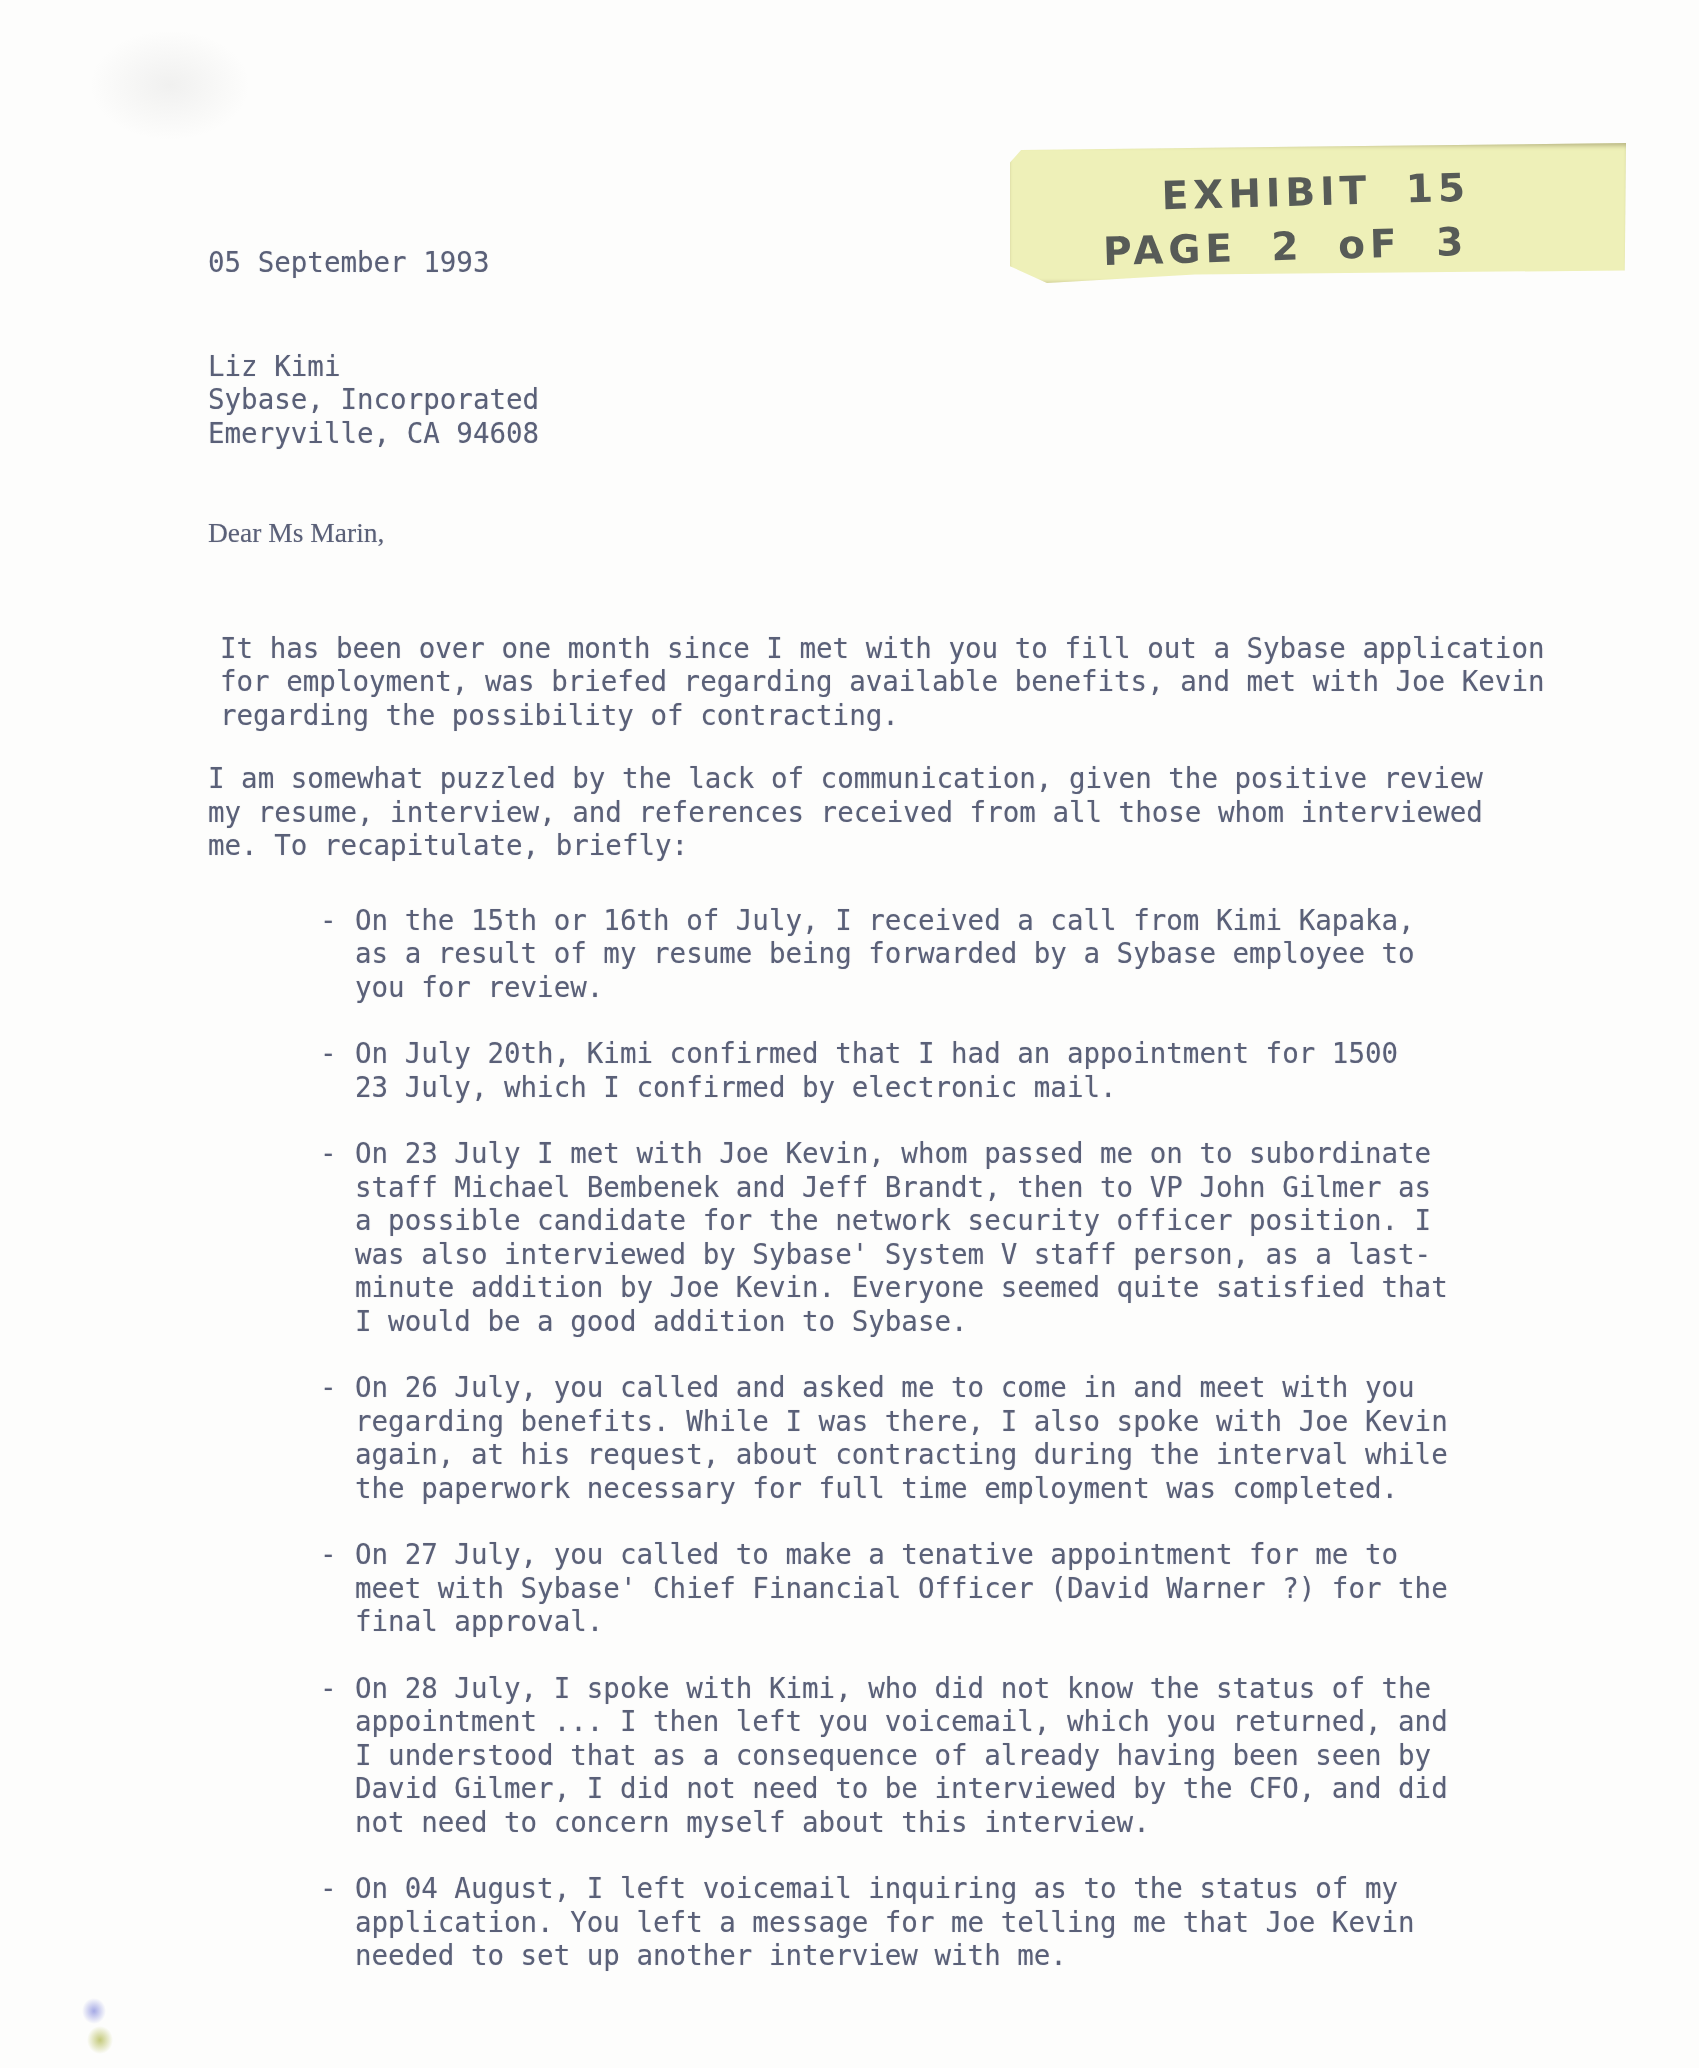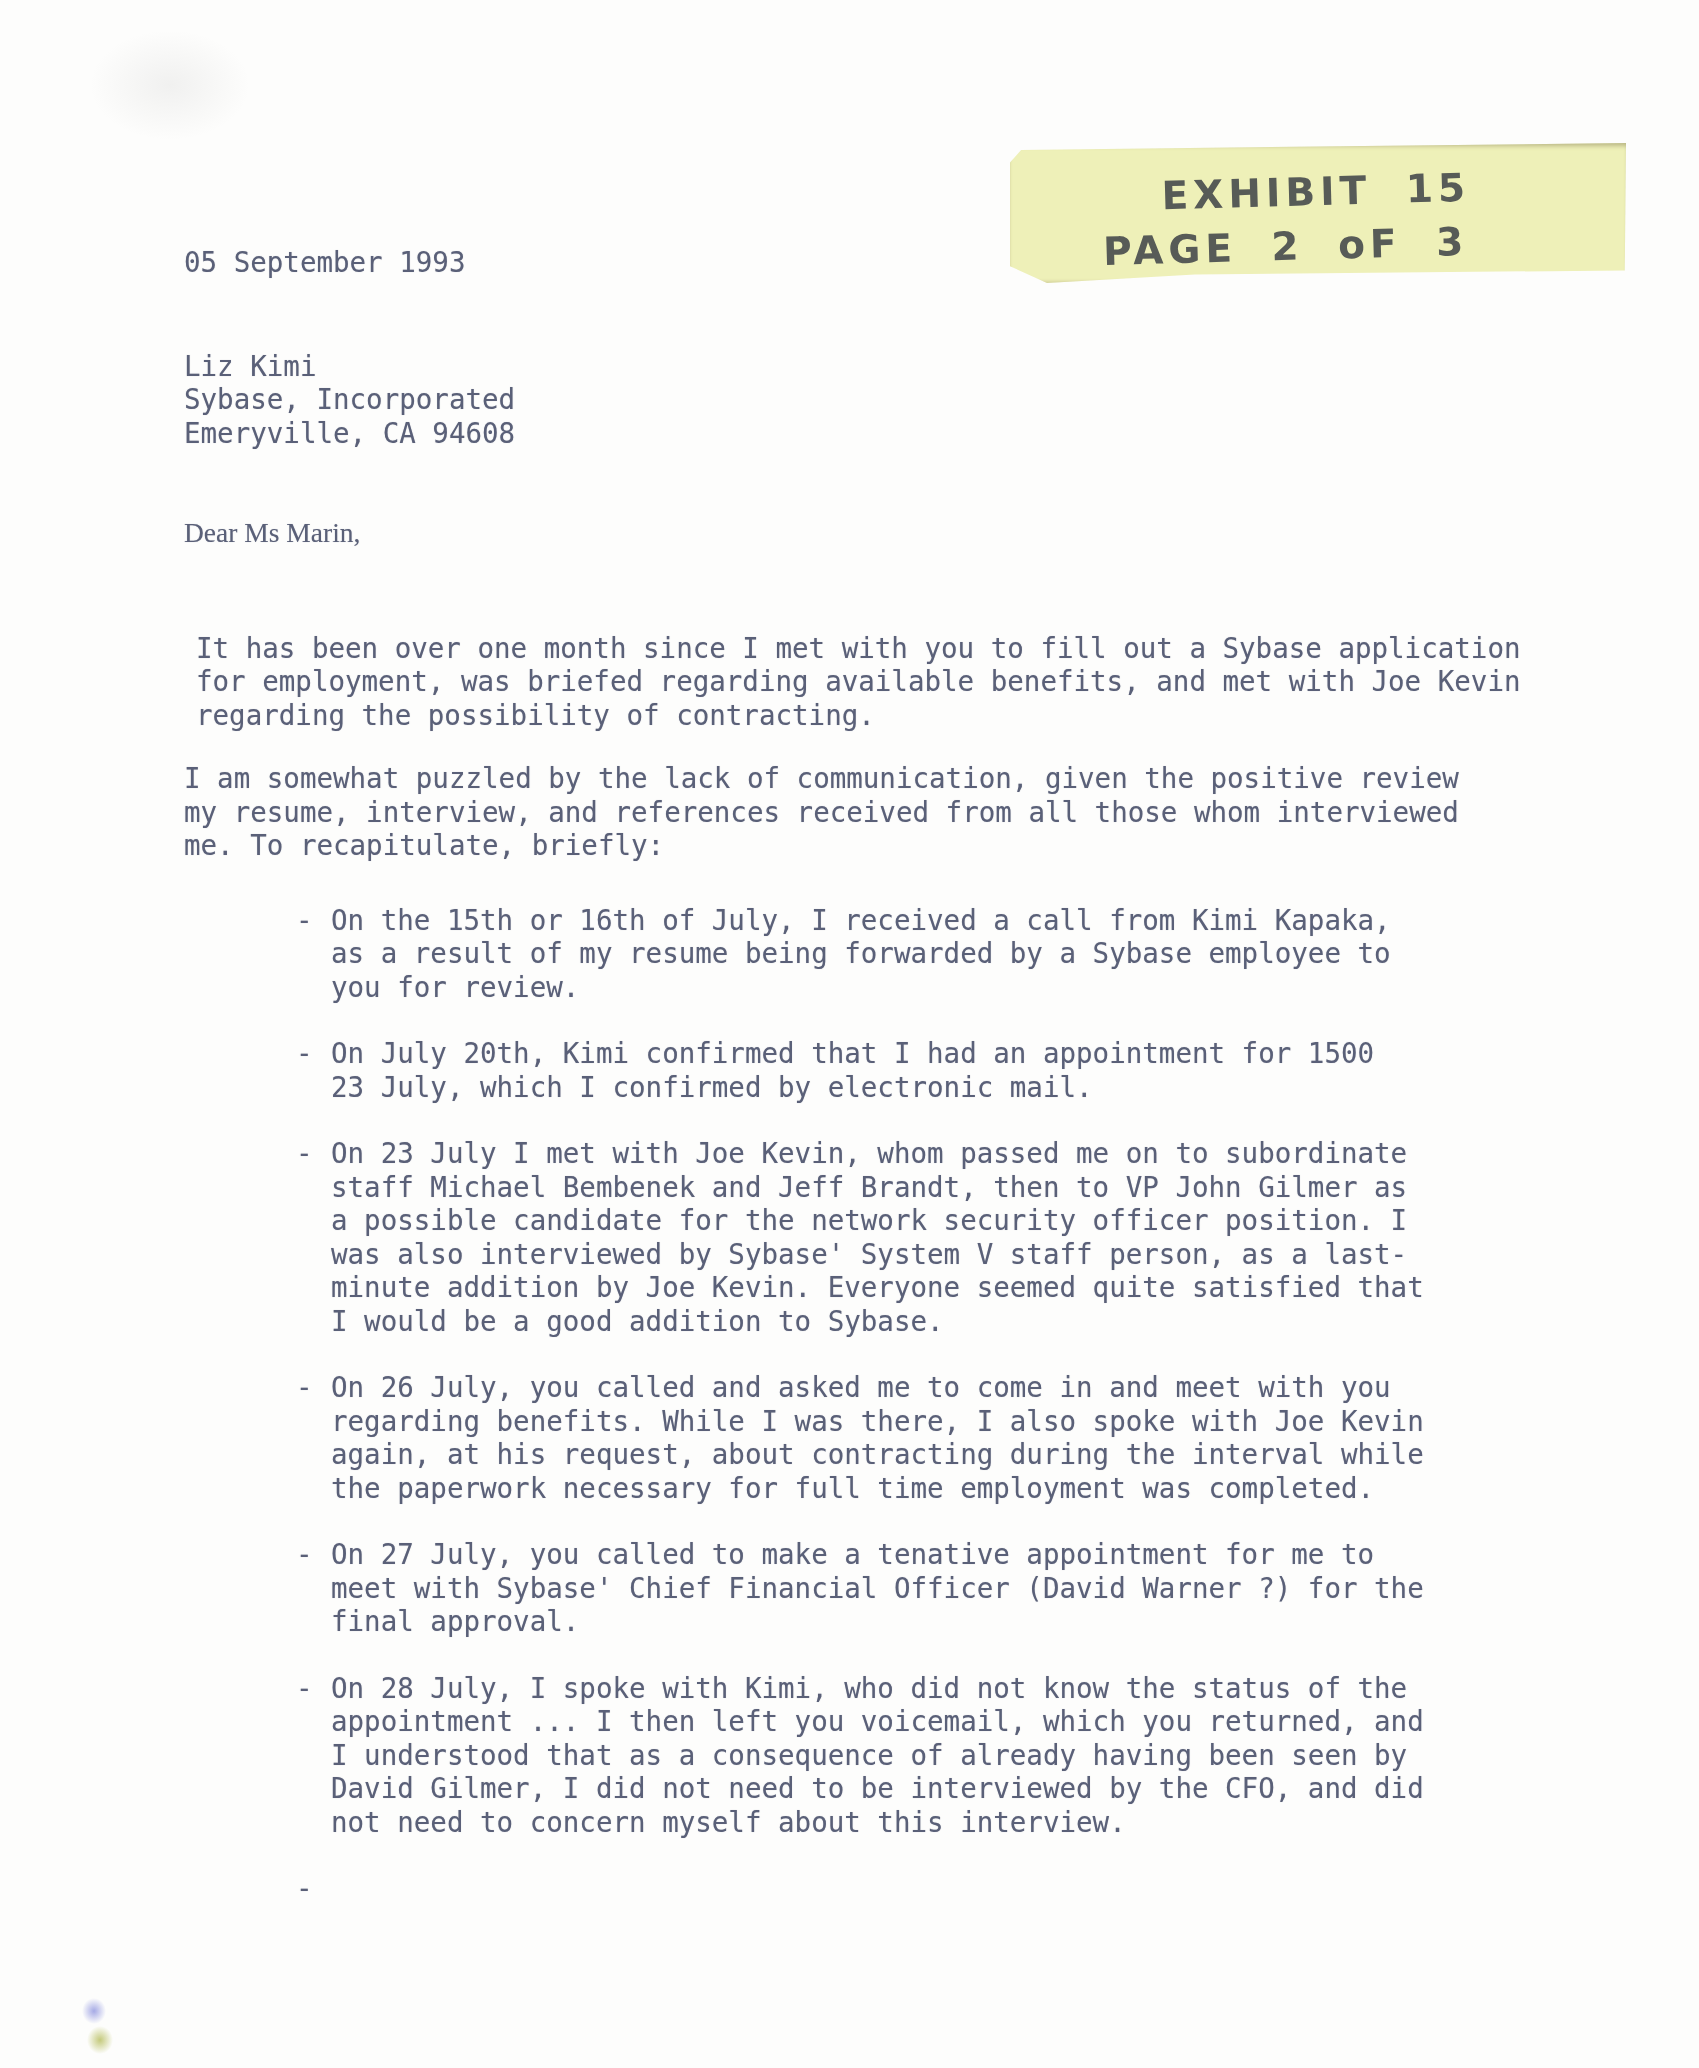--- a/index.html
+++ b/index.html
@@ -48,21 +48,21 @@
     word-spacing: 16px;
     line-height: 54px;
     opacity: 0.88;
   }
   .note-line-1 { padding-left: 152px; padding-top: 22px; }
   .note-line-2 { padding-left: 92px; }
 
   
   .letter-body {
     position: absolute;
-    left: 184px; top: 246px;
+    left: 208px; top: 246px;
     width: 1400px;
     font-size: 27.5px;
     line-height: 33.5px;
     text-shadow: 0 0 1px rgba(88,94,118,0.35);
   }
   .date-line { margin-bottom: 70px; }
   .recipient-block { margin-bottom: 66px; }
   .salutation-line { margin-bottom: 82px; font-family: Liberation Serif, serif; }
   .para { white-space: pre-line; }
   .para-1 { margin-bottom: 30px; margin-left: 12px; }
@@ -148,20 +148,23 @@
         <span class="bullet-marker">-</span>
         <span class="bullet-text">On 28 July, I spoke with Kimi, who did not know the status of the
 appointment ... I then left you voicemail, which you returned, and
 I understood that as a consequence of already having been seen by
 David Gilmer, I did not need to be interviewed by the CFO, and did
 not need to concern myself about this interview.</span>
       </div>
 
       <div class="bullet-item">
         <span class="bullet-marker">-</span>
+        <span class="bullet-text">On 04 August, I left voicemail inquiring as to the status of my
+application. You left a message for me telling me that Joe Kevin
+needed to set up another interview with me.</span>
       </div>
 
     </div>
   </div>
 
   <div class="smudge-blue"></div>
   <div class="smudge-green"></div>
 
 </div>
 

